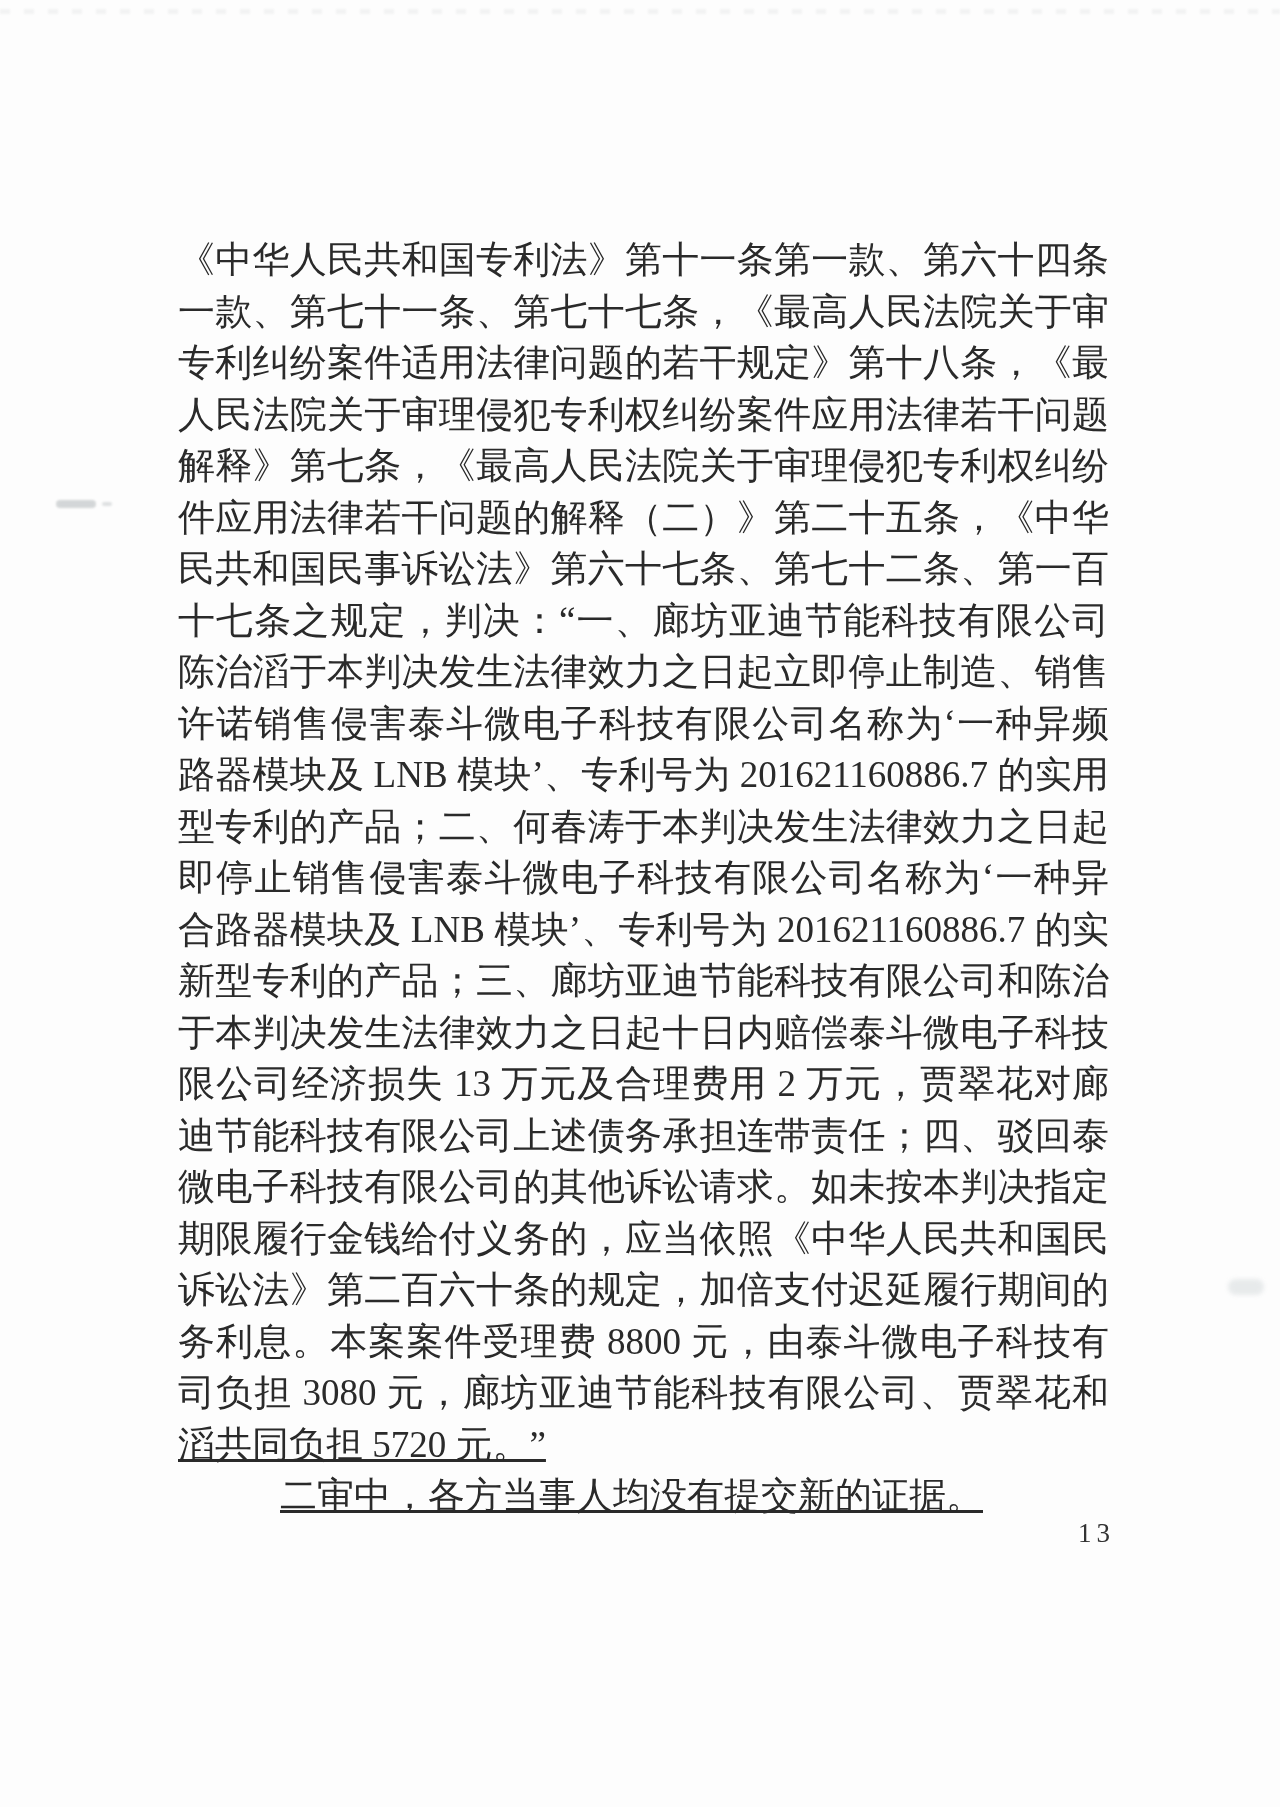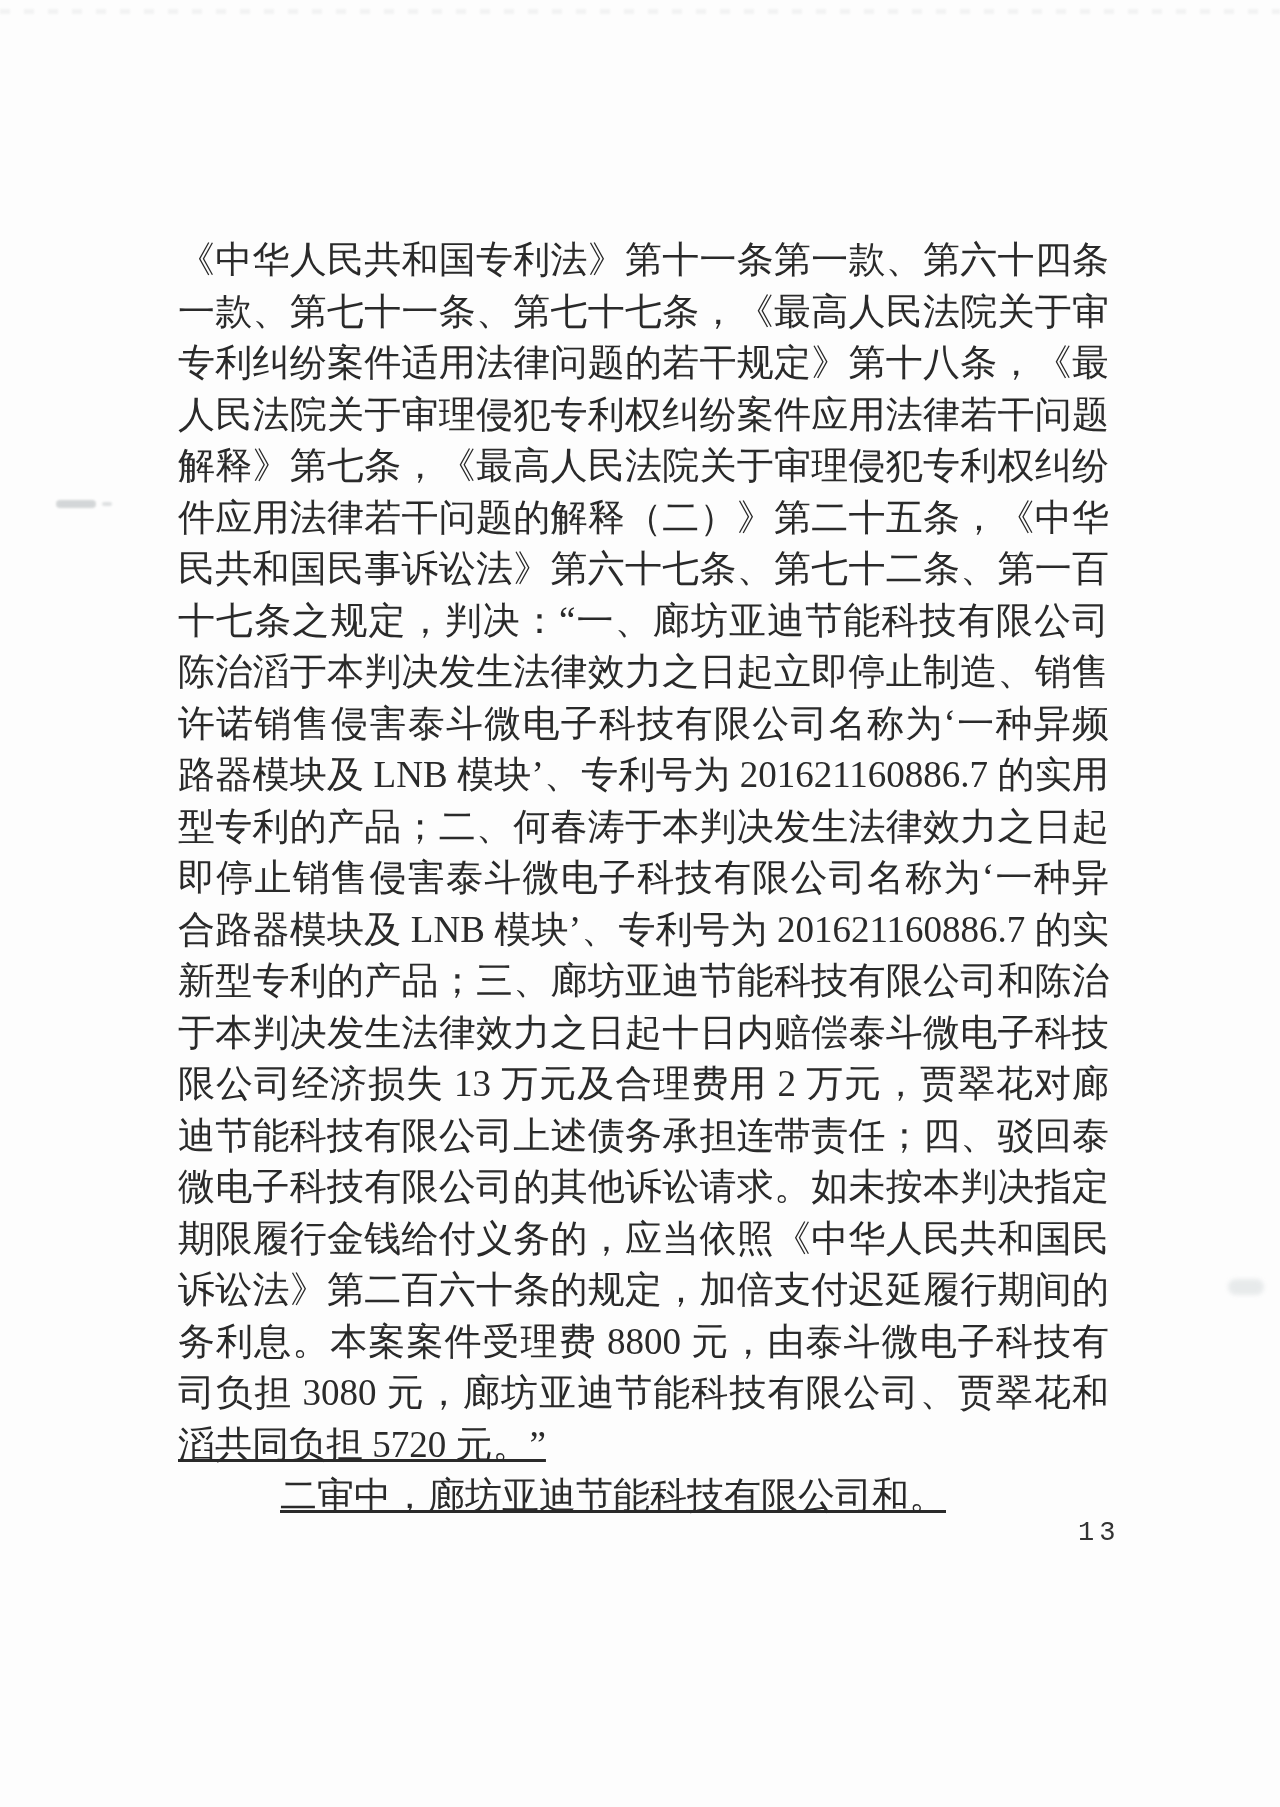--- a/index.html
+++ b/index.html
@@ -61,21 +61,21 @@
     text-indent: 102px;
   }
   .page-number {
     position: absolute;
     left: 1078px;
     top: 1516px;
     font-size: 27px;
     line-height: 34px;
     color: #333333;
     letter-spacing: 5px;
-    font-family: Liberation Mono, monospace;
+    font-family: Liberation Serif, serif;
   }
   
   .smudge-left {
     position: absolute;
     left: 56px;
     top: 500px;
     width: 40px;
     height: 8px;
     background: #b2b8ba;
     opacity: 0.55;
@@ -132,20 +132,20 @@
     <div class="line">新型专利的产品；三、廊坊亚迪节能科技有限公司和陈治滔</div>
     <div class="line">于本判决发生法律效力之日起十日内赔偿泰斗微电子科技有</div>
     <div class="line">限公司经济损失 13 万元及合理费用 2 万元，贾翠花对廊坊亚</div>
     <div class="line">迪节能科技有限公司上述债务承担连带责任；四、驳回泰斗</div>
     <div class="line">微电子科技有限公司的其他诉讼请求。如未按本判决指定的</div>
     <div class="line">期限履行金钱给付义务的，应当依照《中华人民共和国民事</div>
     <div class="line">诉讼法》第二百六十条的规定，加倍支付迟延履行期间的债</div>
     <div class="line">务利息。本案案件受理费 8800 元，由泰斗微电子科技有限公</div>
     <div class="line">司负担 3080 元，廊坊亚迪节能科技有限公司、贾翠花和陈治</div>
     <div class="line short">滔共同负担 5720 元。”</div>
-    <div class="line short indent">二审中，廊坊亚迪节能科技有限公司和。</div>
+    <div class="line short indent">二审中，各方当事人均没有提交新的证据。</div>
   </div>
 
   <div class="smudge-right"></div>
 
   <div class="page-number">13</div>
 
 </div>
 
 </body></html>

